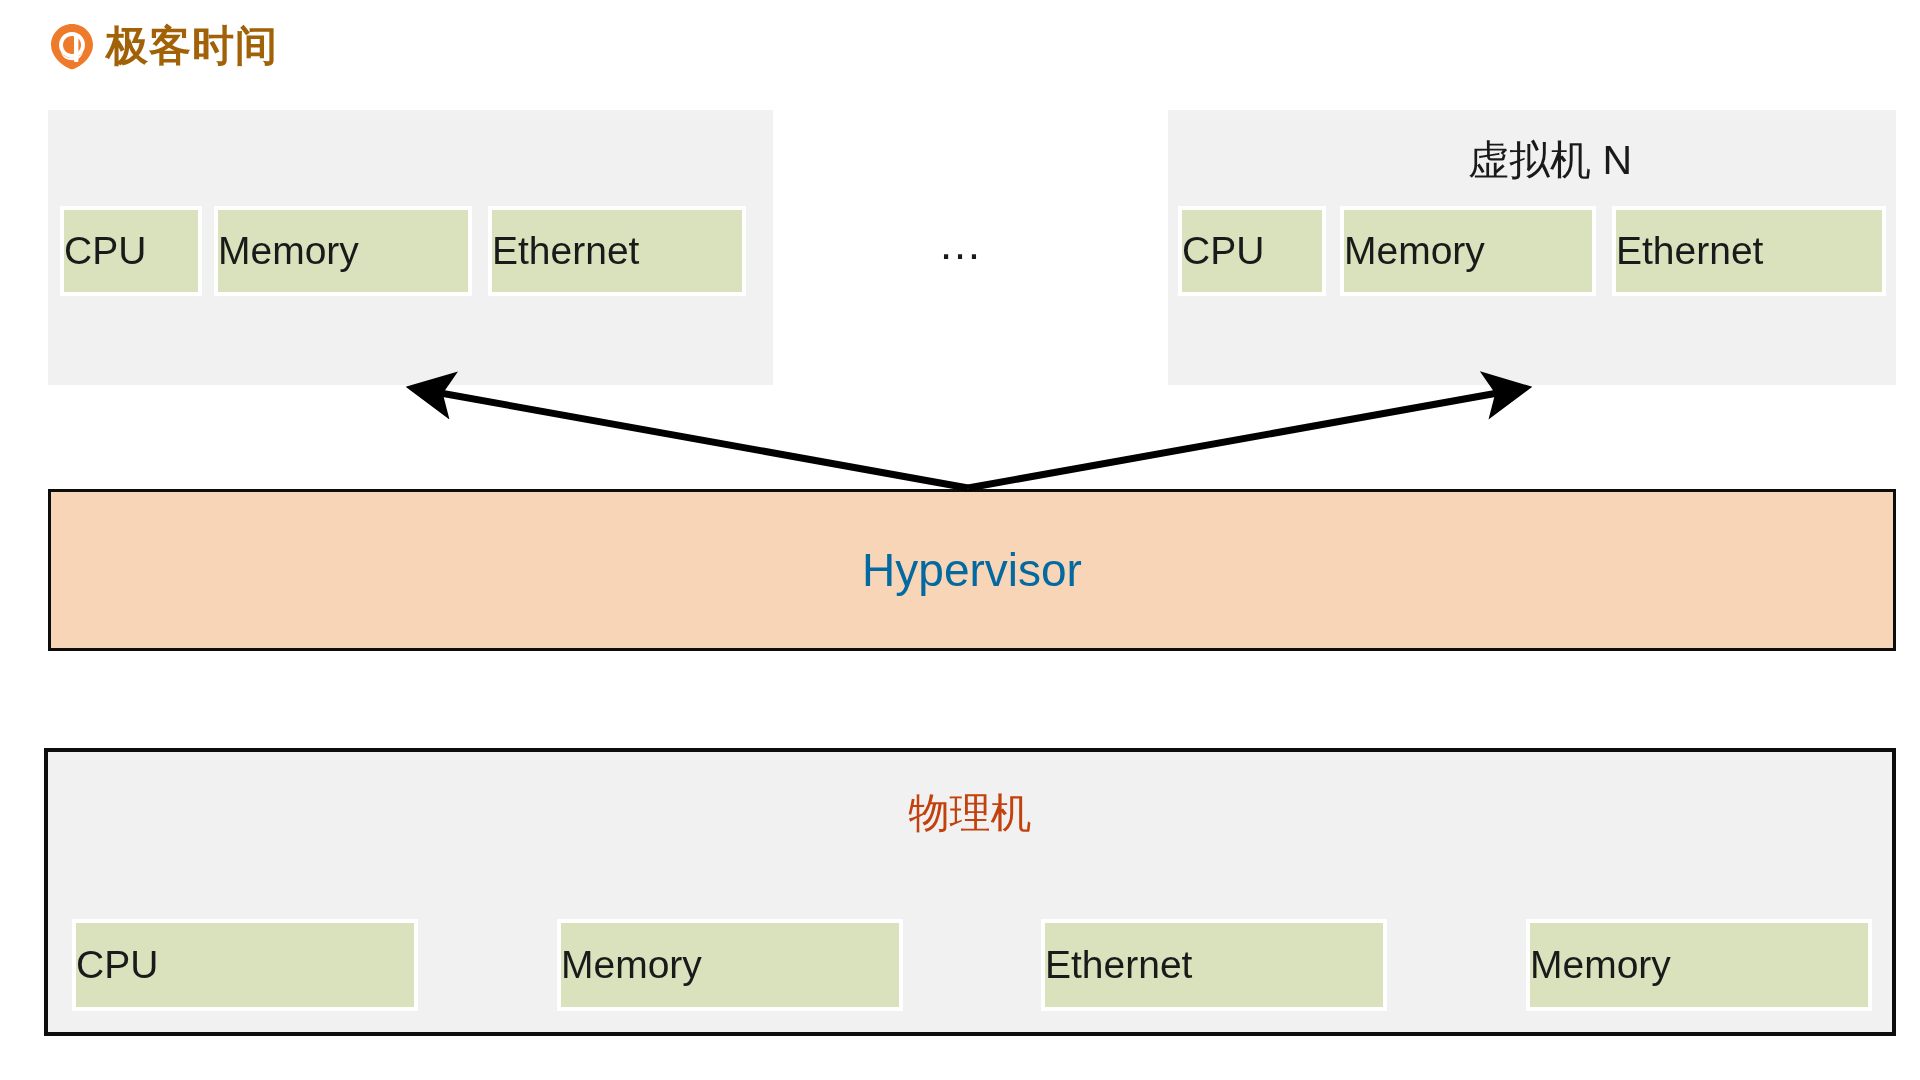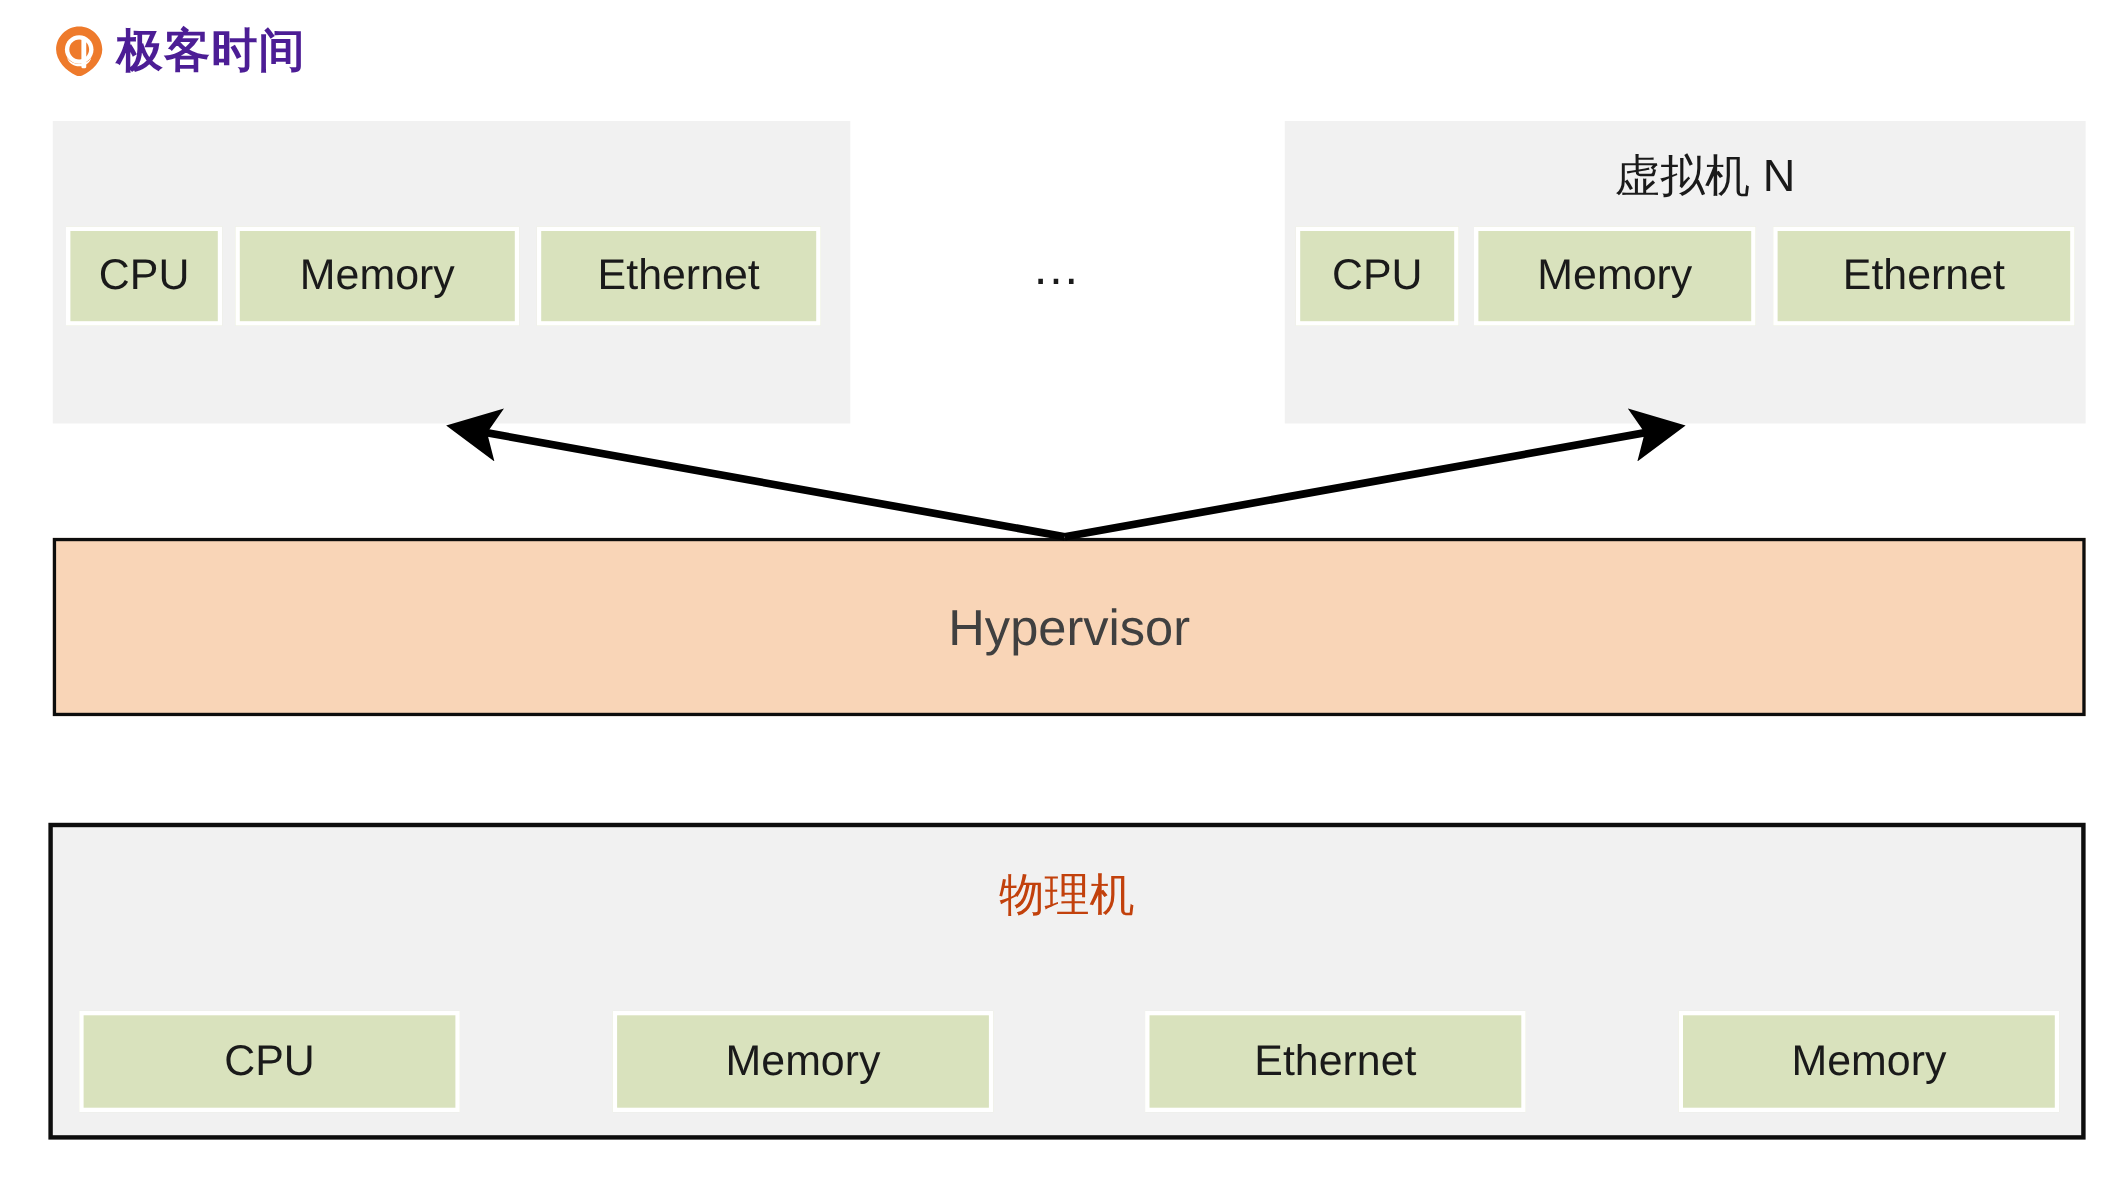--- a/index.html
+++ b/index.html
@@ -32,21 +32,21 @@
   }
   .brand-mark {
     width: 48px;
     height: 48px;
     flex: 0 0 48px;
   }
   .brand-text {
     font-size: 42px;
     line-height: 1;
     font-weight: 700;
-    color: #4c1d95;
+    color: #a16207;
     letter-spacing: 1px;
     white-space: nowrap;
   }
 
   
   .vm-box {
     position: absolute;
     background: #f1f1f1;
     box-sizing: border-box;
   }
@@ -60,21 +60,20 @@
     color: #1a1a1a;
     white-space: nowrap;
   }
   .res-box {
     position: absolute;
     background: #d9e2bd;
     border: 4px solid #ffffff;
     box-sizing: border-box;
     display: flex;
     align-items: center;
-    justify-content: center;
     font-size: 39px;
     color: #1a1a1a;
     white-space: nowrap;
   }
 
   .ellipsis {
     position: absolute;
     font-size: 44px;
     letter-spacing: 4px;
     color: #1a1a1a;
@@ -84,21 +83,21 @@
   
   .hypervisor-box {
     position: absolute;
     background: #f9d5b7;
     border: 3px solid #0d0d0d;
     box-sizing: border-box;
     display: flex;
     align-items: center;
     justify-content: center;
     font-size: 46px;
-    color: #404040;
+    color: #0369a1;
   }
 
   
   .phys-box {
     position: absolute;
     background: #f1f1f1;
     border: 4px solid #0d0d0d;
     box-sizing: border-box;
   }
   .phys-title {

